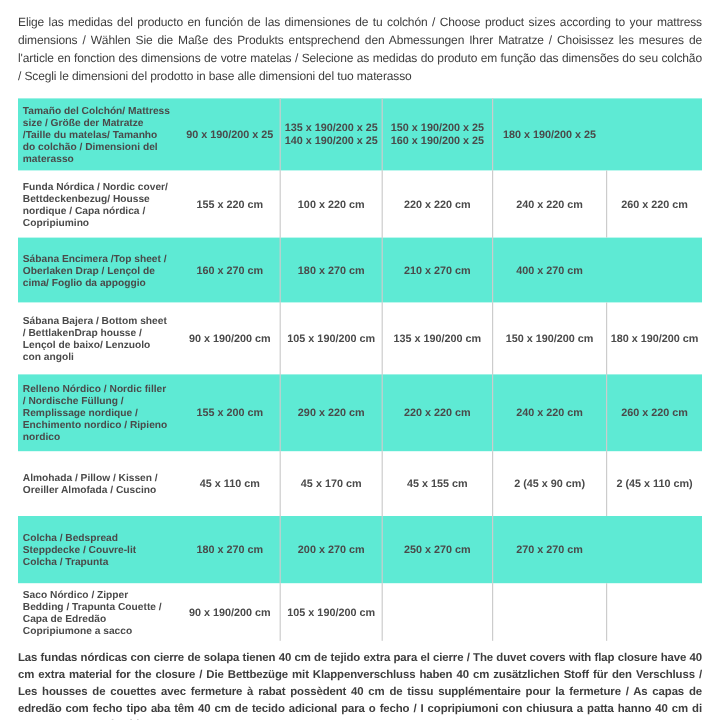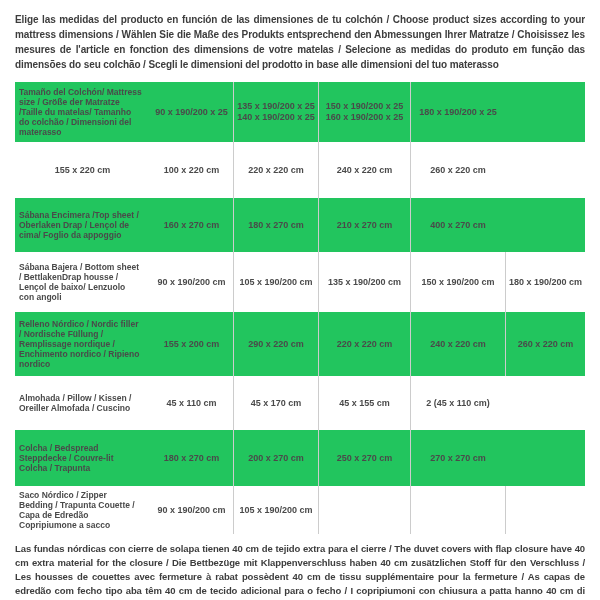--- a/index.html
+++ b/index.html
@@ -1,22 +1,22 @@
 <!DOCTYPE html>
 <html><head>
 <meta charset="utf-8">
 <style>
   html,body{margin:0;padding:0;background:#fff;}
   body{width:600px;height:600px;overflow:hidden;font-family:"Liberation Sans",sans-serif;}
   .page{padding:12px 15px 0 15px;}
-  .intro{margin:0 0 10px 0;font-size:10px;font-weight:700;color:#3d3d3d;
+  .intro{margin:0 0 10px 0;font-size:10px;font-weight:400;color:#3d3d3d;
          text-align:justify;line-height:15px;letter-spacing:-0.1px;}
   .size-table{color:#4a4a4a;font-weight:700;}
   .trow{display:grid;grid-template-columns:135px 83px 85px 92px 95px 80px;}
-  .trow.alt{background:#22c55e;}
+  .trow.alt{background:#5eead4;}
   .cell{display:flex;align-items:center;justify-content:center;text-align:center;
         font-size:9px;line-height:11px;white-space:pre-line;padding:4px 2px;box-sizing:border-box;}
   .trow > .cell:nth-child(n+3){border-left:1px solid #cccccc;}
   .cell.label{justify-content:flex-start;text-align:left;font-size:8.5px;line-height:10px;
               padding-left:4px;padding-right:8px;white-space:normal;}
   .r0{min-height:60px}.r1{min-height:56px}.r2{min-height:54px}.r3{min-height:60px}
   .r4{min-height:64px}.r5{min-height:54px}.r6{min-height:56px}.r7{min-height:48px}
   .note{margin:8px 0 0 0;font-size:9.5px;font-weight:700;color:#3d3d3d;
         text-align:justify;line-height:14px;letter-spacing:-0.1px;}
 </style>
@@ -33,20 +33,21 @@
       <div class="cell label">Tamaño del Colchón/ Mattress size / Größe der Matratze /Taille du matelas/ Tamanho do colchão / Dimensioni del materasso</div>
       <div class="cell">90 x 190/200 x 25</div>
       <div class="cell">135 x 190/200 x 25
 140 x 190/200 x 25</div>
       <div class="cell">150 x 190/200 x 25
 160 x 190/200 x 25</div>
       <div class="cell">180 x 190/200 x 25</div>
     </div>
 
     <div class="trow r1">
+      <div class="cell label">Funda Nórdica /  Nordic cover/ Bettdeckenbezug/ Housse nordique  / Capa nórdica / Copripiumino</div>
       <div class="cell">155 x 220 cm</div>
       <div class="cell">100 x 220 cm</div>
       <div class="cell">220 x 220 cm</div>
       <div class="cell">240 x 220 cm</div>
       <div class="cell">260 x 220 cm</div>
     </div>
 
     <div class="trow alt r2">
       <div class="cell label">Sábana Encimera /Top sheet / Oberlaken Drap / Lençol de cima/ Foglio da appoggio</div>
       <div class="cell">160 x 270 cm</div>
@@ -71,20 +72,21 @@
       <div class="cell">220 x 220 cm</div>
       <div class="cell">240 x 220 cm</div>
       <div class="cell">260 x 220 cm</div>
     </div>
 
     <div class="trow r5">
       <div class="cell label">Almohada  / Pillow / Kissen / Oreiller Almofada / Cuscino</div>
       <div class="cell">45 x 110 cm</div>
       <div class="cell">45 x 170 cm</div>
       <div class="cell">45 x 155 cm</div>
+      <div class="cell">2 (45 x 90 cm)</div>
       <div class="cell">2 (45 x 110 cm)</div>
     </div>
 
     <div class="trow alt r6">
       <div class="cell label">Colcha / Bedspread Steppdecke / Couvre-lit Colcha / Trapunta</div>
       <div class="cell">180 x 270 cm</div>
       <div class="cell">200 x 270 cm</div>
       <div class="cell">250 x 270 cm</div>
       <div class="cell">270 x 270 cm</div>
     </div>

